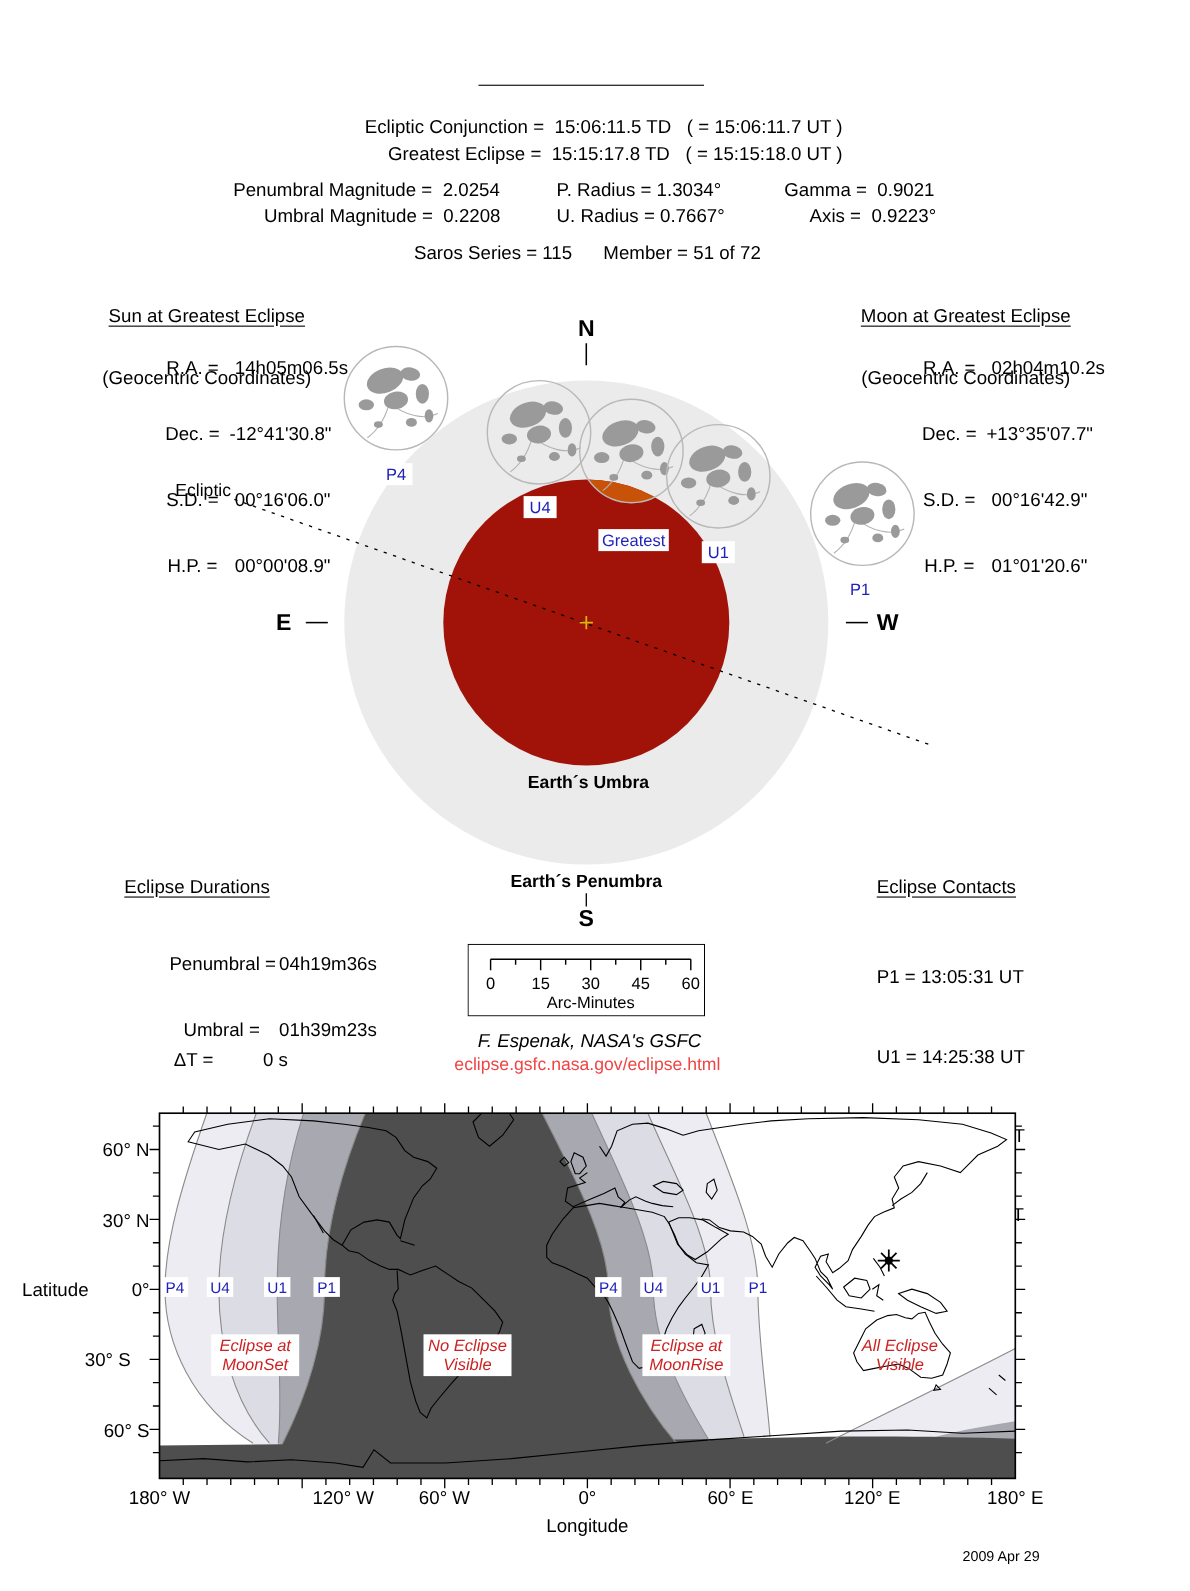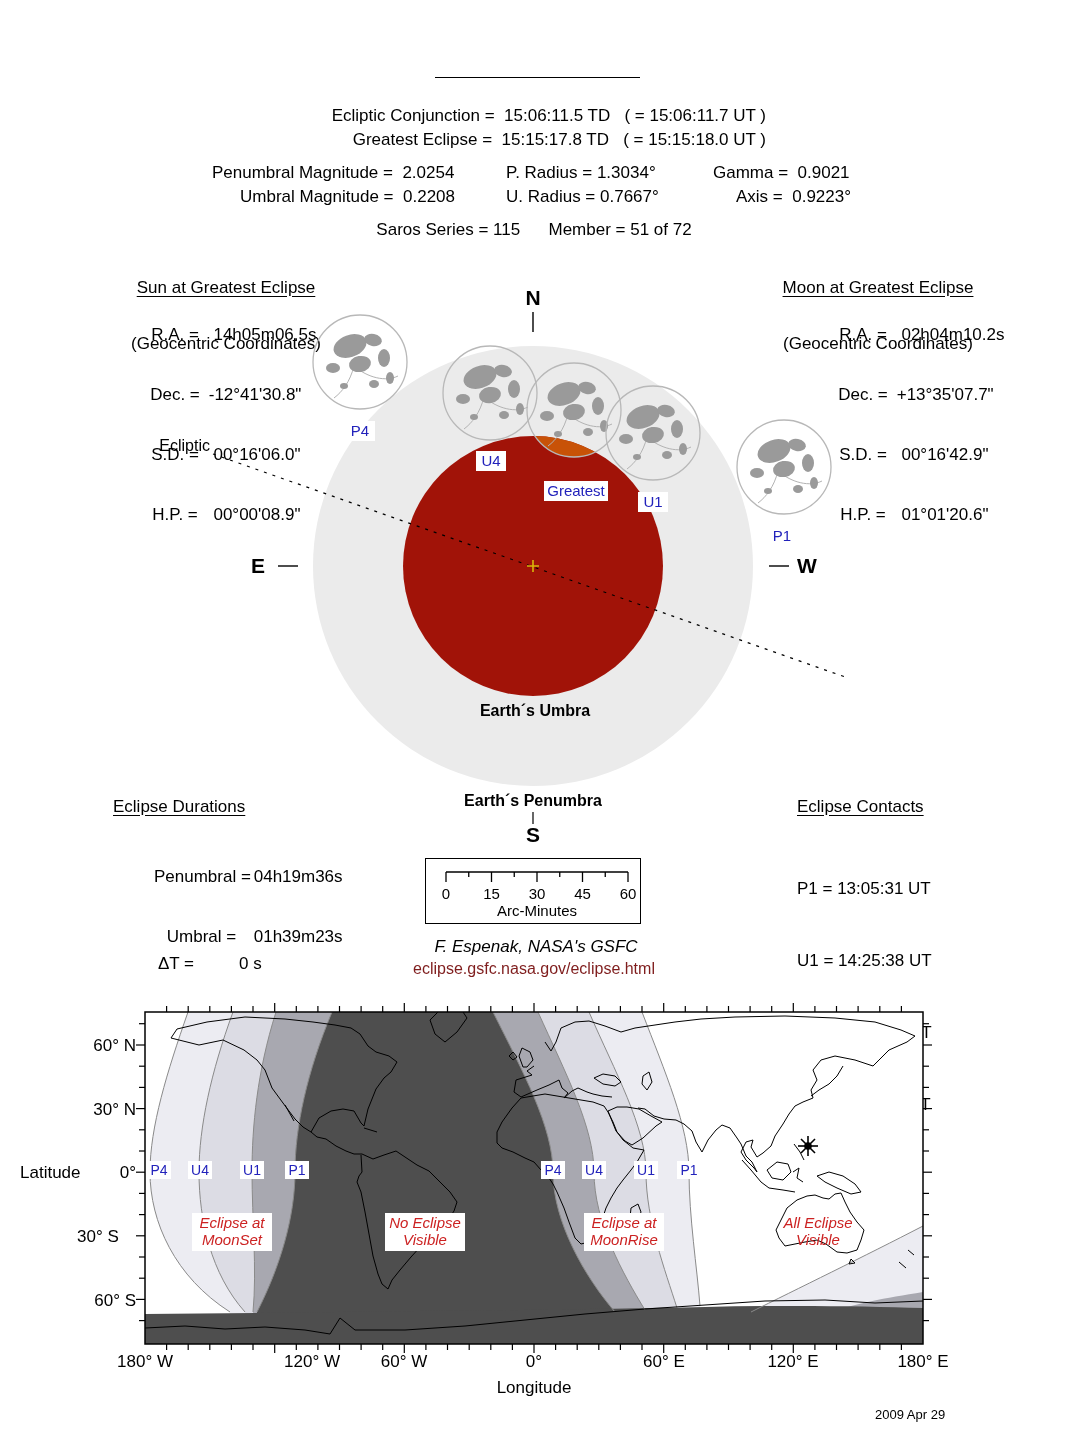--- a/index.html
+++ b/index.html
@@ -30,21 +30,21 @@
   <div class="abs t17" style="right:316px;top:130px;">Greatest Eclipse =  15:15:17.8 TD   ( = 15:15:18.0 UT )</div>
 
   <div class="abs t17" style="left:212px;top:163px;">Penumbral Magnitude =  2.0254</div>
   <div class="abs t17" style="left:506px;top:163px;">P. Radius = 1.3034°</div>
   <div class="abs t17" style="left:713px;top:163px;">Gamma =  0.9021</div>
   <div class="abs t17" style="left:240px;top:187px;">Umbral Magnitude =  0.2208</div>
   <div class="abs t17" style="left:506px;top:187px;">U. Radius = 0.7667°</div>
   <div class="abs t17" style="left:736px;top:187px;">Axis =  0.9223°</div>
   <div class="abs t17 center" style="left:534px;top:220px;">Saros Series = 115      Member = 51 of 72</div>
 
-  <div class="abs" style="left:88px;top:242px;width:200px;text-align:center;margin-left:38px;">
+  <div class="abs" style="left:88px;top:242px;width:200px;text-align:center;">
     <div class="blocktitle">Sun at Greatest Eclipse</div>
     <div class="t17">(Geocentric Coordinates)</div>
   </div>
   <div class="abs" style="left:102px;top:287px;">
     <div class="rowflex"><span class="lbl" style="width:58px">R.A. =</span><span class="val">  14h05m06.5s</span></div>
     <div class="rowflex"><span class="lbl" style="width:58px">Dec. =</span><span class="val"> -12°41'30.8"</span></div>
     <div class="rowflex"><span class="lbl" style="width:58px">S.D. =</span><span class="val">  00°16'06.0"</span></div>
     <div class="rowflex"><span class="lbl" style="width:58px">H.P. =</span><span class="val">  00°00'08.9"</span></div>
   </div>
 
@@ -158,21 +158,21 @@
       <text x="21" y="41">0</text>
       <text x="66.5" y="41">15</text>
       <text x="112" y="41">30</text>
       <text x="157.5" y="41">45</text>
       <text x="203" y="41">60</text>
     </g>
     <text x="112" y="58" font-size="15" text-anchor="middle">Arc-Minutes</text>
   </svg>
 
   <div class="abs t17 italic center" style="left:536px;top:937px;">F. Espenak, NASA's GSFC</div>
-  <div class="abs t16 center" style="left:534px;top:960px;color:#7f1d1d;">eclipse.gsfc.nasa.gov/eclipse.html</div>
+  <div class="abs t16 center" style="left:534px;top:960px;color:#ef4444;">eclipse.gsfc.nasa.gov/eclipse.html</div>
 
   <svg class="abs" style="left:125px;top:992px;" width="818" height="372" viewBox="-20 -20 818 372">
     <rect x="0" y="0" width="778" height="332" fill="#fff"></rect>
 
     <g stroke="none">
       <path d="M497,0 C520,60 544,115 544,160 C544,205 552,255 555,294 L555,332 L0,332 L0,0 Z" fill="#ececf2"></path>
       <path d="M444,0 C470,60 501,115 501,160 C501,208 520,258 532,296 L532,332 L0,332 L0,0 Z" fill="#dcdce4"></path>
       <path d="M393,0 C420,60 449,115 449,160 C449,210 478,262 500,298 L500,332 L0,332 L0,0 Z" fill="#a8a8b0"></path>
       <path d="M348,0 C378,60 408,115 408,160 C408,210 440,265 470,300 L470,332 L0,332 L0,0 Z" fill="#4e4e4e"></path>
       <path d="M187,0 C162,60 150,115 150,160 C150,205 135,255 112,300 L112,332 L0,332 L0,0 Z" fill="#a8a8b0"></path>

